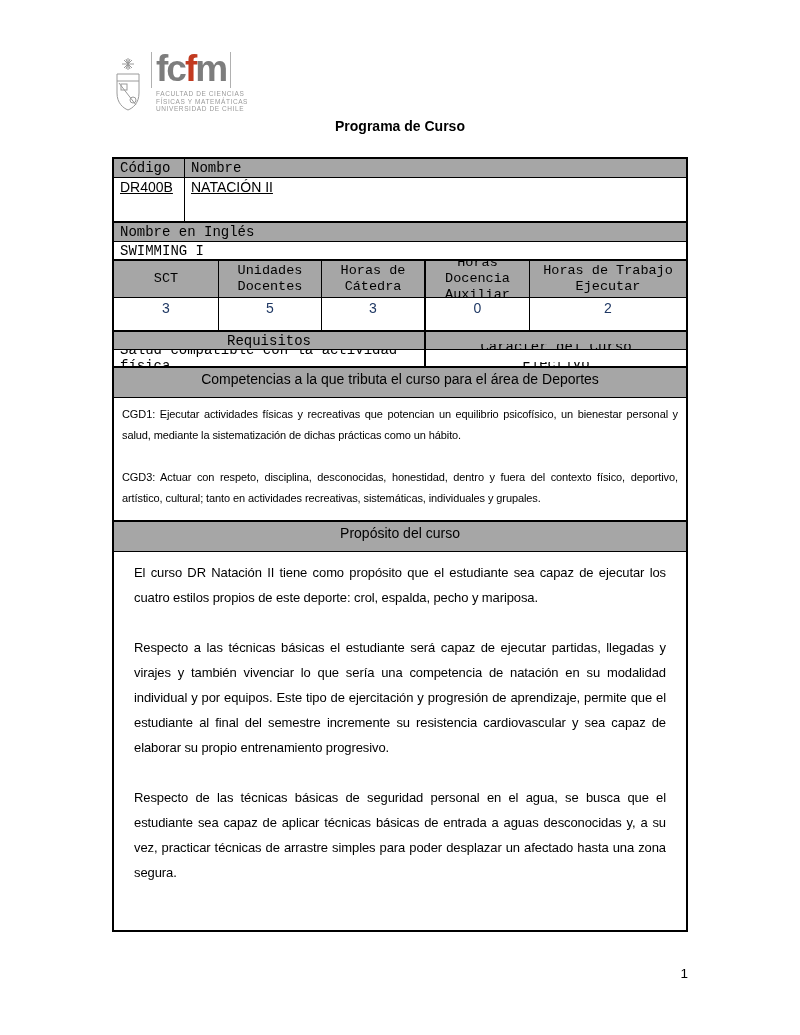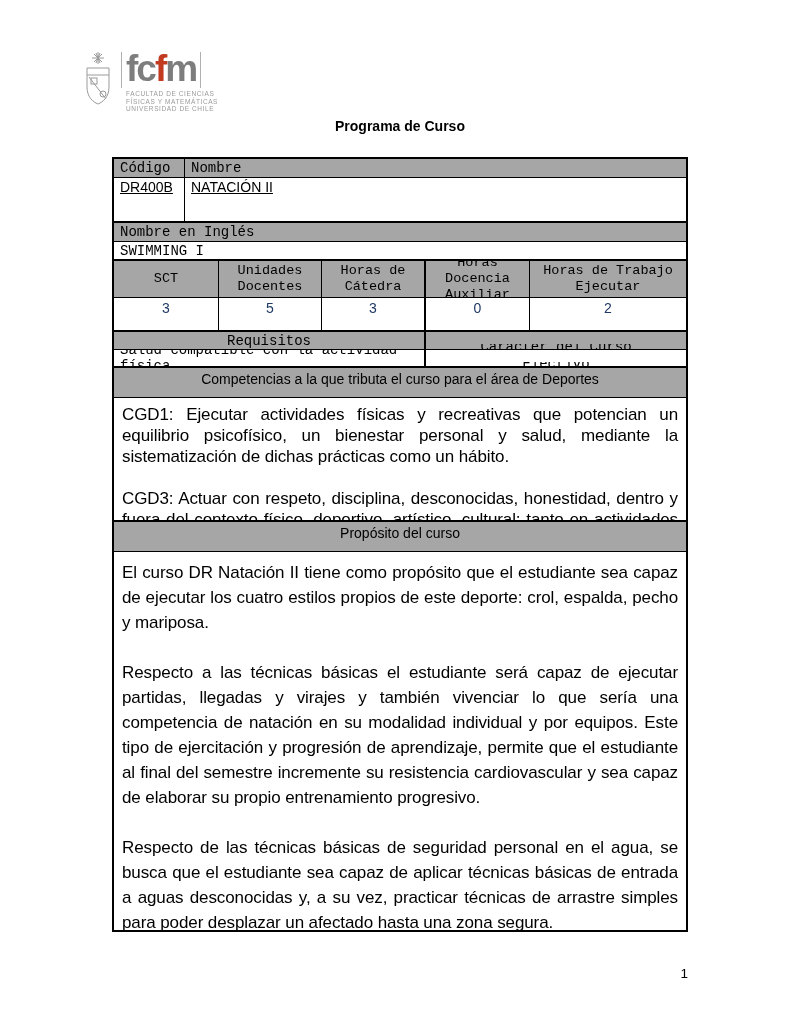--- a/index.html
+++ b/index.html
@@ -4,21 +4,21 @@
 <style>
   html,body{margin:0;padding:0;}
   body{
     width:800px;height:1035px;background:#ffffff;
     font-family:"Liberation Sans","DejaVu Sans",sans-serif;
     color:#000;position:relative;overflow:hidden;
   }
   .page{position:absolute;inset:0;}
 
   
-  .logo{position:absolute;left:82px;top:44px;display:flex;align-items:center;}
+  .logo{position:absolute;left:112px;top:44px;display:flex;align-items:flex-end;}
   .crest{margin-top:2px;}
   .logo-right{margin-left:7px;margin-top:8px;}
   .wordmark{
     font-size:37px;font-weight:bold;letter-spacing:-2px;line-height:34px;
     color:#7d7d7d;border-left:1px solid #b0b0b0;border-right:1px solid #b0b0b0;
     padding:0 4px 2px 4px;display:inline-block;
   }
   .wordmark .accent{color:#c23a20;}
   .logo-caption{margin-top:2px;padding-left:5px;}
   .logo-caption div{
@@ -55,23 +55,23 @@
   
   .cA1{width:71px;} .cA2{flex:1;}
   .cB1{width:105px;} .cB2{width:103px;} .cB3{width:104px;} .cB4{width:104px;} .cB5{flex:1;}
   .cC1{width:312px;} .cC2{flex:1;margin-top:12px;}
 
   .credit-head{font-size:13.5px;line-height:16px;padding:0 1px;}
   .credit-val{color:#1f3864;padding-top:2px;font-size:14px;}
 
   .label-top{padding-top:3px;justify-content:center;display:flex;}
 
-  .bodycell{padding:6px 8px;font-size:17px;letter-spacing:-0.1px;}
+  .bodycell{padding:6px 8px;font-size:11px;letter-spacing:-0.1px;}
   .bodycell p{margin:0 0 21px 0;line-height:21px;text-align:justify;}
-  .purposecell{padding:8px 8px;font-size:17px;letter-spacing:-0.1px;}
+  .purposecell{padding:8px 20px;font-size:13px;letter-spacing:-0.1px;}
   .purposecell p{margin:0 0 25px 0;line-height:25px;text-align:justify;}
 
   
   .pagenum{position:absolute;top:966px;right:112px;font-size:13.5px;}
 </style>
 </head>
 <body>
 
 <div class="page">
 

